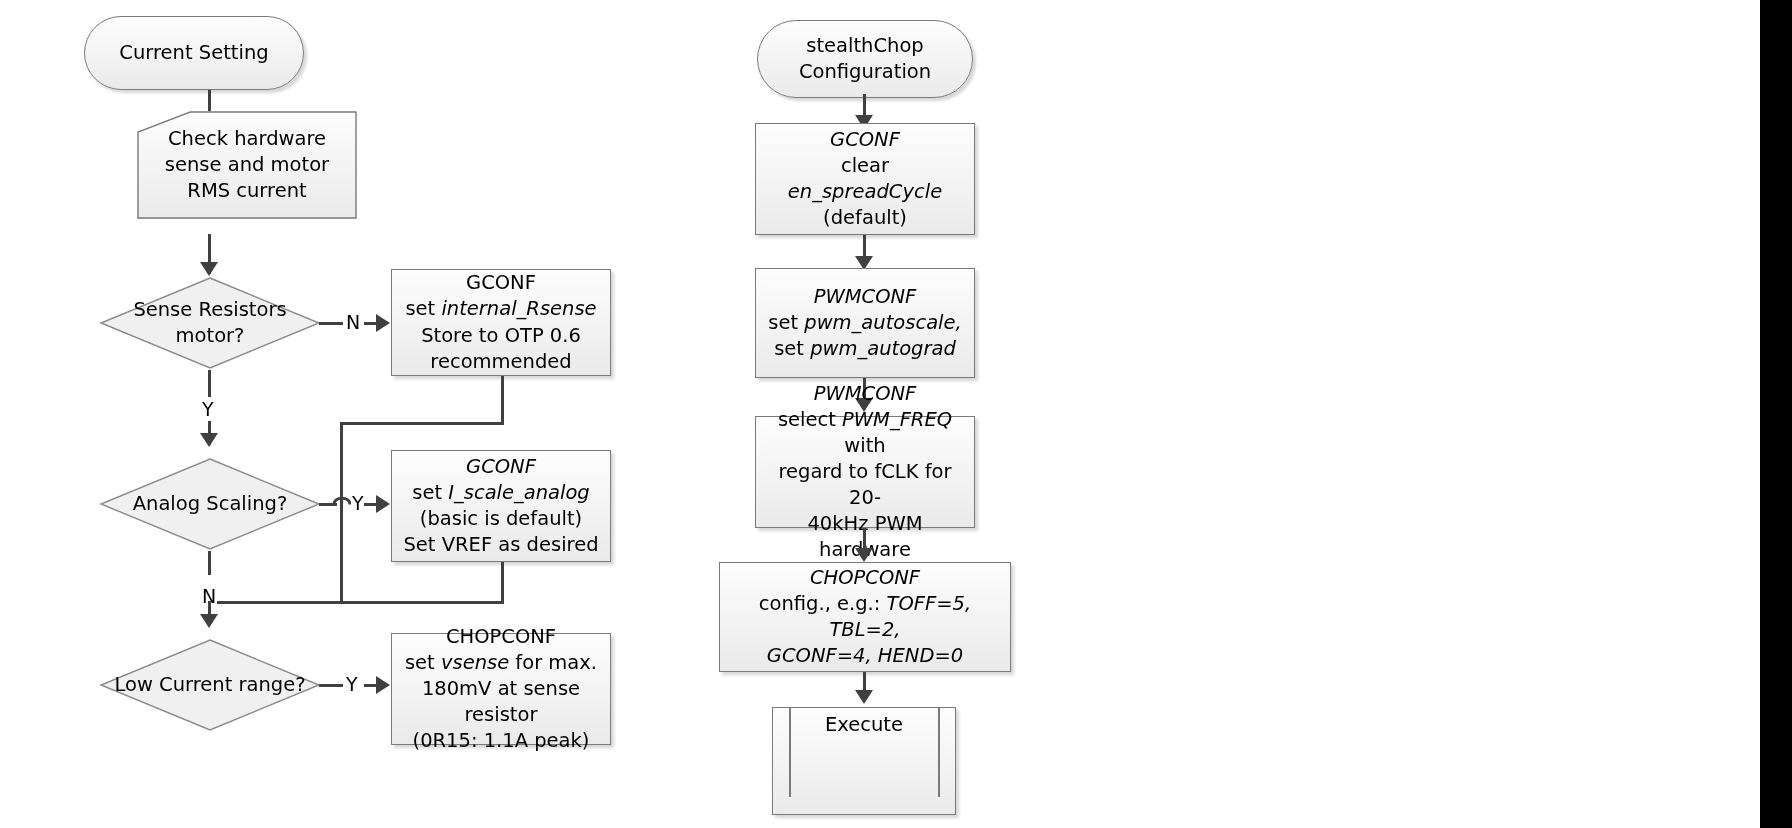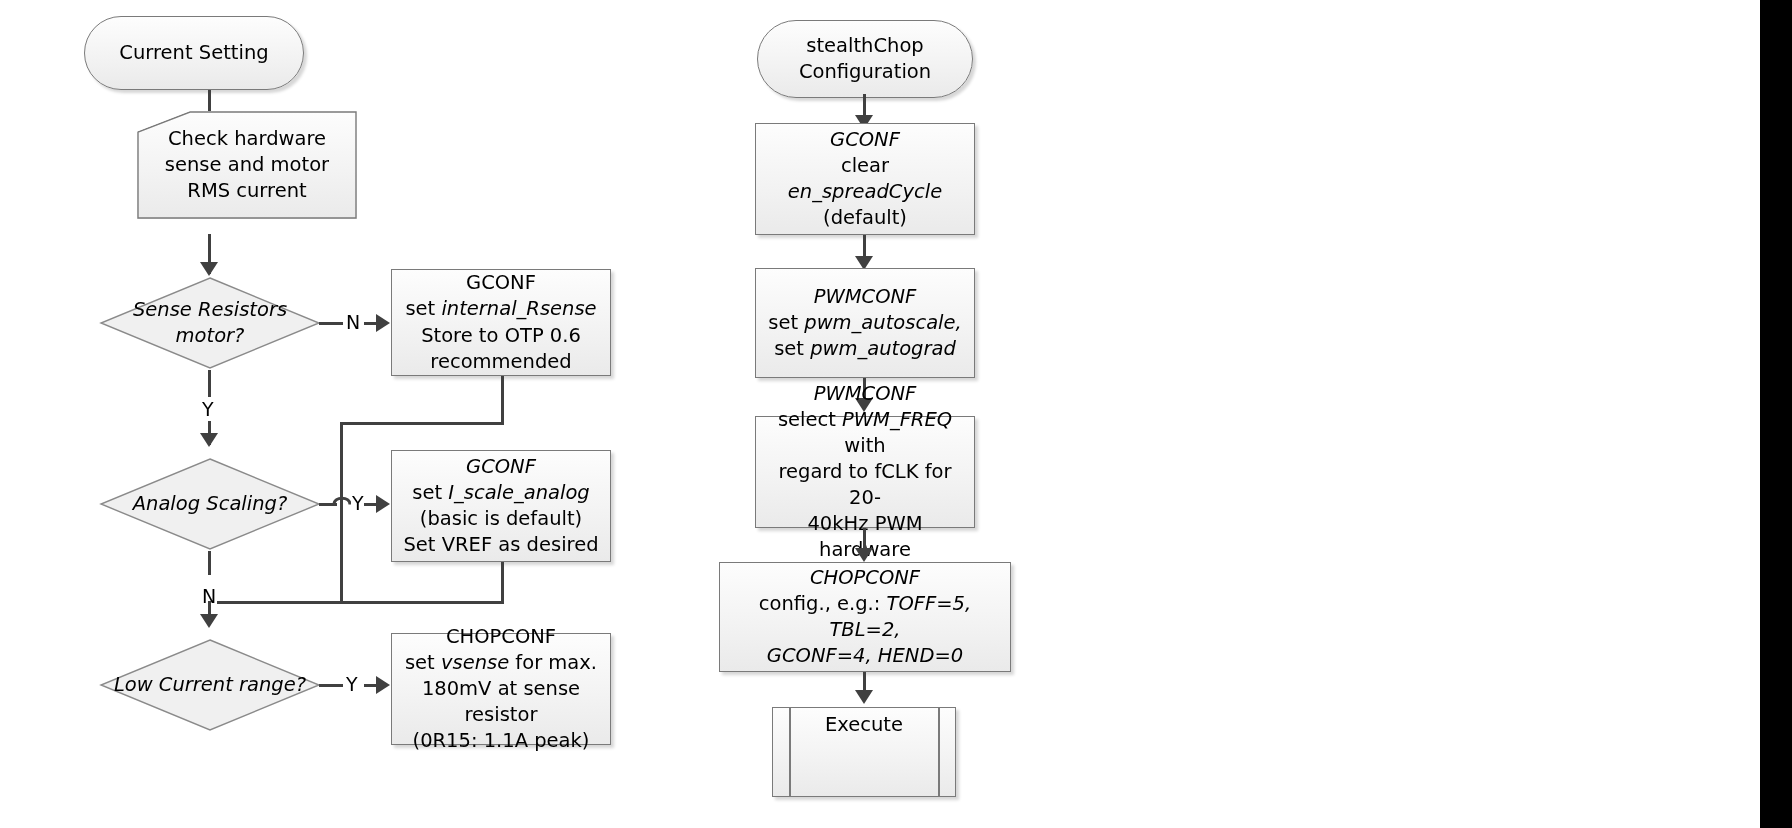--- a/index.html
+++ b/index.html
@@ -45,21 +45,21 @@
     z-index:0;
   }
   .card .cardln{position:absolute;inset:0;z-index:1;}
   .card .txt{position:relative;z-index:2;}
 
   
   .decision{
     background:none;border:none;box-shadow:none;
   }
   .decision .dbg{position:absolute;inset:0;z-index:0;}
-  .decision .txt{position:relative;z-index:2;font-style:italic;}
+  .decision .txt{position:relative;z-index:2;}
 
   
   .ln{position:absolute;background:#404040;}
   .lnv{width:3px;}
   .lnh{height:3px;}
   .arrow{
     position:absolute;width:0;height:0;
   }
   .arrow-down{
     border-left:9px solid transparent;border-right:9px solid transparent;
@@ -241,21 +241,21 @@
     <div class="txt">
       <div><em>CHOPCONF</em></div>
       <div>config., e.g.: <em>TOFF=5,</em> <em>TBL=2,</em></div>
       <div><em>GCONF=4,</em> <em>HEND=0</em></div>
     </div>
   </div>
 
   <div class="ln lnv" style="left:863px;top:672px;height:24px;"></div>
   <div class="arrow arrow-down" style="left:855px;top:690px;"></div>
 
-  <div class="node" style="left:772px;top:707px;width:184px;height:90px;align-items:flex-start;">
+  <div class="node" style="left:772px;top:707px;width:184px;height:108px;align-items:flex-start;">
     <div class="txt" style="padding-top:4px;">
       <div>Execute</div>
     </div>
   </div>
   <div class="ln lnv" style="left:789px;top:708px;height:89px;width:2px;background:#7a7a7a;"></div>
   <div class="ln lnv" style="left:938px;top:708px;height:89px;width:2px;background:#7a7a7a;"></div>
 
   <div class="gutter-2"></div>
   <div class="gutter"></div>
 

